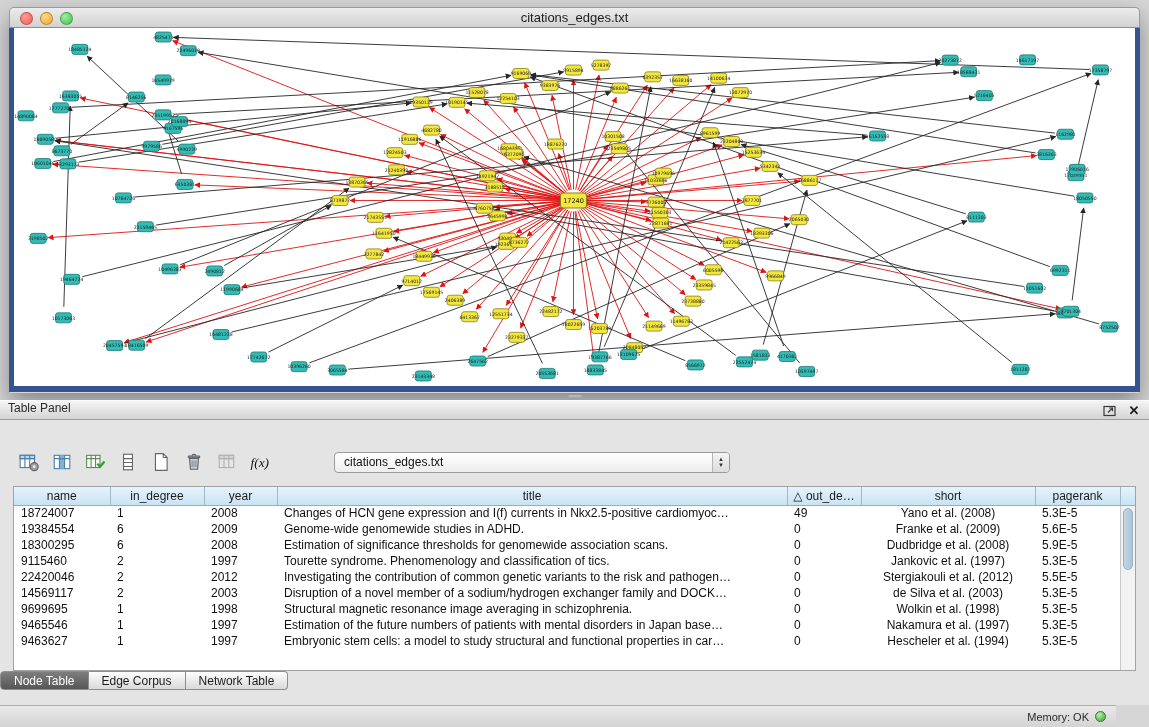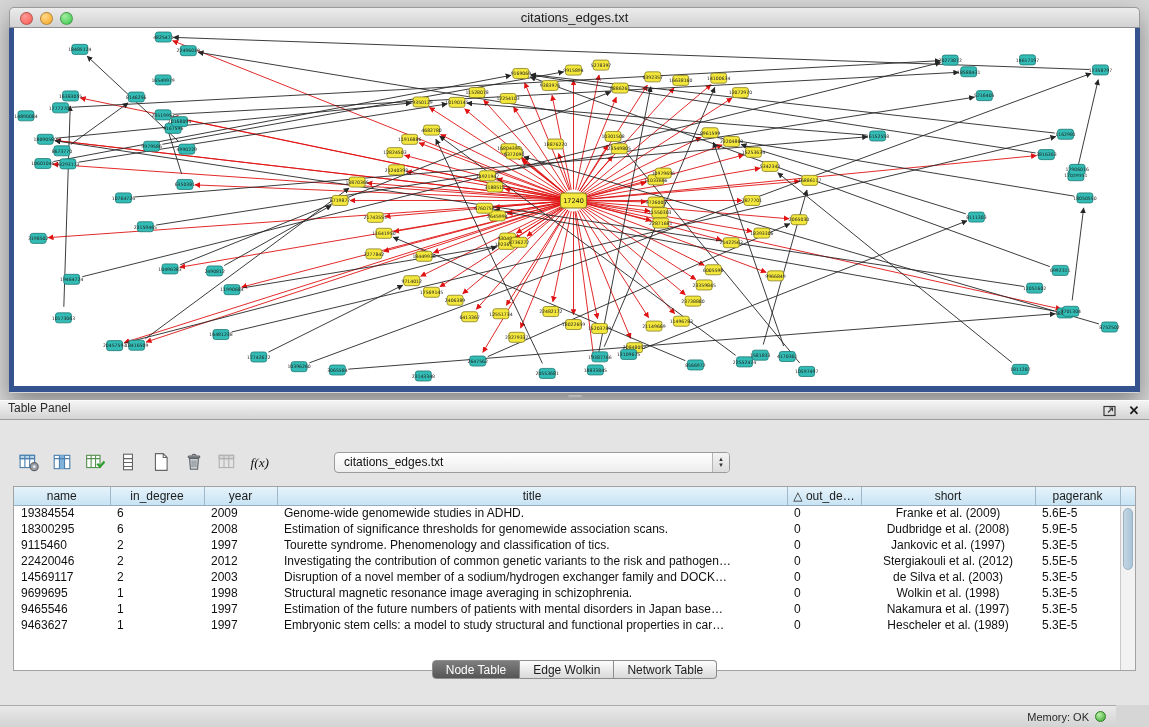--- a/index.html
+++ b/index.html
@@ -61,21 +61,21 @@
   table.data td { height:16px; font-size:12px; color:#101010; padding-left:7px;
     white-space:nowrap; overflow:hidden; }
   table.data td.c5 { text-align:center; padding-left:0; }
   .vscroll { position:absolute; top:19px; right:0; bottom:0; width:15px;
     background:#f2f2f2; border-left:1px solid #c9c9c9; }
   .vscroll-header { position:absolute; top:0; right:0; width:15px; height:19px;
     background:linear-gradient(#e6f3fb,#c8e3f3); border-left:1px solid #9db9ca; border-bottom:1px solid #93afc0; }
   .vthumb { position:absolute; left:2px; top:2px; width:10px; height:62px; border-radius:5px;
     background:linear-gradient(90deg,#c4d6e4,#a9c4d8); border:1px solid #9ab2c4; }
 
-  .tabs { position:absolute; left:0; bottom:25px; width:100%; display:flex; justify-content:center; }
+  .tabs { position:absolute; left:0; bottom:14px; width:100%; display:flex; justify-content:flex-start; }
   .tab { padding:2px 13px; height:19px; line-height:15px; font-size:12px; color:#1c1c1c; cursor:default;
     background:linear-gradient(#fdfdfd,#d9d9d9); border:1px solid #8d8d8d; border-left:none; }
   .tab:first-child { border-left:1px solid #8d8d8d; border-radius:4px 0 0 4px; }
   .tab:last-child { border-radius:0 4px 4px 0; }
   .tab.active { background:linear-gradient(#7e7e7e,#565656); color:#fff; }
 
   
   .statusbar { position:absolute; left:0; top:705px; width:1116px; height:22px;
     background:linear-gradient(#e9e9e9,#d3d3d3); border-top:1px solid #ababab;
     display:flex; align-items:center; justify-content:flex-end; padding-right:10px; font-size:11px; color:#2a2a2a; }
@@ -856,20 +856,29 @@
                 <th>in_degree</th>
                 <th>year</th>
                 <th>title</th>
                 <th>△ out_de…</th>
                 <th>short</th>
                 <th>pagerank</th>
               </tr>
             </thead>
           <tbody id="tbody">
               <tr>
+                <td class="c0">18724007</td>
+                <td class="c1">1</td>
+                <td class="c2">2008</td>
+                <td class="c3">Changes of HCN gene expression and I(f) currents in Nkx2.5-positive cardiomyoc…</td>
+                <td class="c4">49</td>
+                <td class="c5">Yano et al. (2008)</td>
+                <td class="c6">5.3E-5</td>
+              </tr>
+              <tr>
                 <td class="c0">19384554</td>
                 <td class="c1">6</td>
                 <td class="c2">2009</td>
                 <td class="c3">Genome-wide genomewide studies in ADHD.</td>
                 <td class="c4">0</td>
                 <td class="c5">Franke et al. (2009)</td>
                 <td class="c6">5.6E-5</td>
               </tr>
               <tr>
                 <td class="c0">18300295</td>
@@ -924,34 +933,34 @@
                 <td class="c4">0</td>
                 <td class="c5">Nakamura et al. (1997)</td>
                 <td class="c6">5.3E-5</td>
               </tr>
               <tr>
                 <td class="c0">9463627</td>
                 <td class="c1">1</td>
                 <td class="c2">1997</td>
                 <td class="c3">Embryonic stem cells: a model to study structural and functional properties in car…</td>
                 <td class="c4">0</td>
-                <td class="c5">Hescheler et al. (1989)</td>
+                <td class="c5">Hescheler et al. (1994)</td>
                 <td class="c6">5.3E-5</td>
               </tr>
             </tbody>
         </table>
         <div class="vscroll-header"></div>
         <div class="vscroll">
           <div class="vthumb"></div>
         </div>
       </div>
 
       <div class="tabs" id="tabs">
           <span class="tab active">Node Table</span>
-          <span class="tab">Edge Wolkin</span>
+          <span class="tab">Edge Corpus</span>
           <span class="tab">Network Table</span>
         </div>
     </div>
   </div>
 
   <div class="statusbar">
     <span>Memory: OK</span>
     <span class="mem-dot"></span>
   </div>
 

